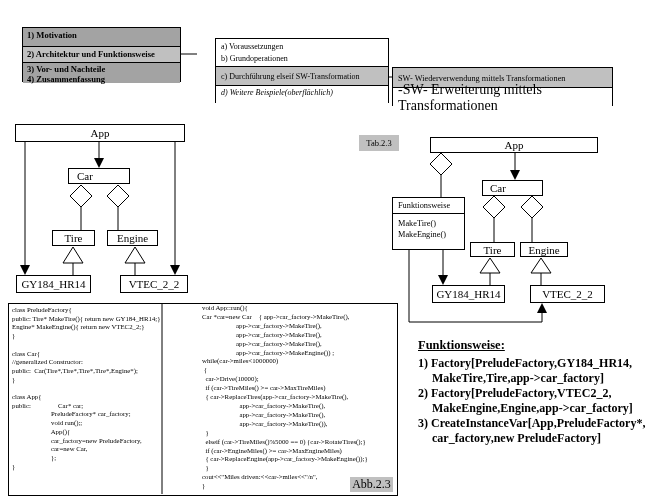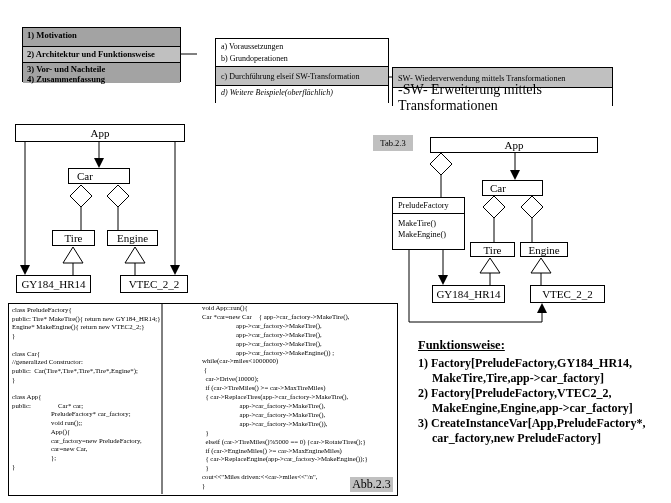--- a/index.html
+++ b/index.html
@@ -122,28 +122,28 @@
   <div class="nodebox" style="left:107px;top:230px;width:51px;height:16px;">
     <span>Engine</span>
   </div>
   <div class="nodebox" style="left:16px;top:275px;width:75px;height:18px;">
     <span>GY184_HR14</span>
   </div>
   <div class="nodebox" style="left:120px;top:275px;width:68px;height:18px;">
     <span>VTEC_2_2</span>
   </div>
 
-  <div class="graytag" style="left:373px;top:135px;width:40px;height:16px;">
+  <div class="graytag" style="left:359px;top:135px;width:40px;height:16px;">
     <span>Tab.2.3</span>
   </div>
   <div class="nodebox" style="left:430px;top:137px;width:168px;height:16px;">
     <span>App</span>
   </div>
   <div class="factorybox" style="left:392px;top:197px;width:73px;height:53px;">
-    <div class="title">PreludeFactory</div>
+    <div class="title">Funktionsweise</div>
     <div class="methods">
       <div>MakeTire()</div>
       <div>MakeEngine()</div>
     </div>
   </div>
   <div class="nodebox" style="left:482px;top:180px;width:61px;height:16px;justify-content:flex-start;padding-left:7px;">
     <span>Car</span>
   </div>
   <div class="nodebox" style="left:470px;top:242px;width:45px;height:15px;">
     <span>Tire</span>

